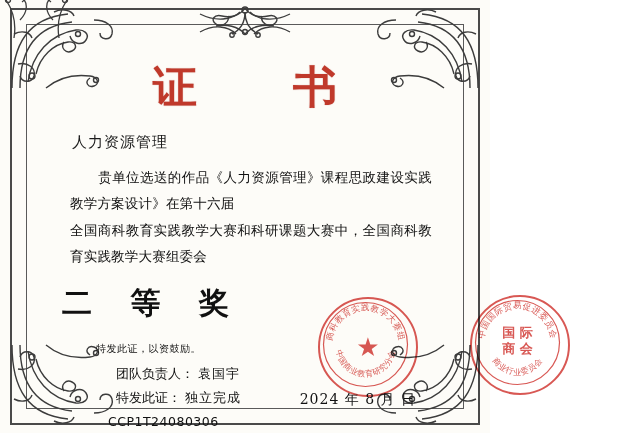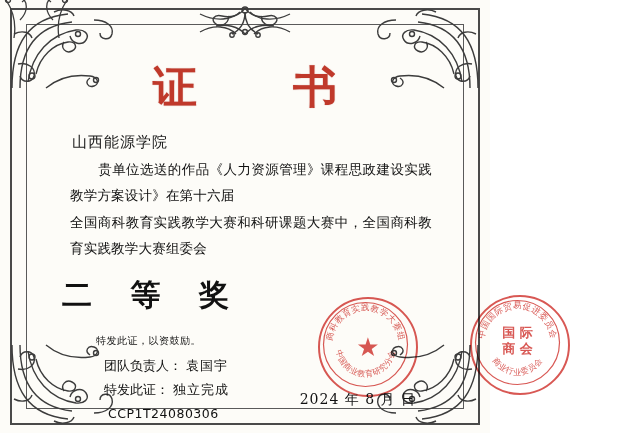--- a/index.html
+++ b/index.html
@@ -83,21 +83,21 @@
     margin-top: 16px;
     margin-left: 24px;
     letter-spacing: 1px;
   }
 
   .body-text {
     font-family: "DejaVu Serif", serif;
     font-size: 13.5px;
     color: #111;
     line-height: 1.95;
-    margin-top: 4px;
+    margin-top: 12px;
     margin-left: 22px;
     margin-right: 10px;
     text-align: justify;
     letter-spacing: 0.2px;
   }
   .body-text .indent {
     display: inline-block;
     width: 28px;
   }
 
@@ -126,21 +126,21 @@
     margin-left: 56px;
     font-family: "DejaVu Serif", serif;
     font-size: 13px;
     color: #111;
     line-height: 1.85;
   }
   .field-row {
     display: flex;
     align-items: baseline;
   }
-  .field-label { white-space: nowrap; }
+  .field-label { white-space: nowrap; margin-left: 12px; }
   .field-value {
     margin-left: 4px;
     letter-spacing: 1px;
   }
   .field-value.handwritten {
     font-family: "DejaVu Serif", serif;
   }
   .field-value.mono {
     font-family: "DejaVu Sans", sans-serif;
     font-size: 12.5px;
@@ -307,21 +307,21 @@
       <path d="M20 80 C28 72 28 62 22 58"></path>
       <circle cx="8" cy="60" r="2.5"></circle>
     </g>
   </svg>
 
   
   <div class="content">
 
     <div class="title">证　书</div>
 
-    <div class="recipient">山西能源学院</div>
+    <div class="recipient">人力资源管理</div>
 
     <div class="body-text">
       <span class="indent"></span><span>贵单位选送的作品《人力资源管理》课程思政建设实践教学方案设计》在第十六届</span><br>
       <span>全国商科教育实践教学大赛和科研课题大赛中，全国商科教育实践教学大赛组委会</span>
     </div>
 
     <div class="award">二 等 奖</div>
 
     <div class="encourage">特发此证，以资鼓励。</div>
 

